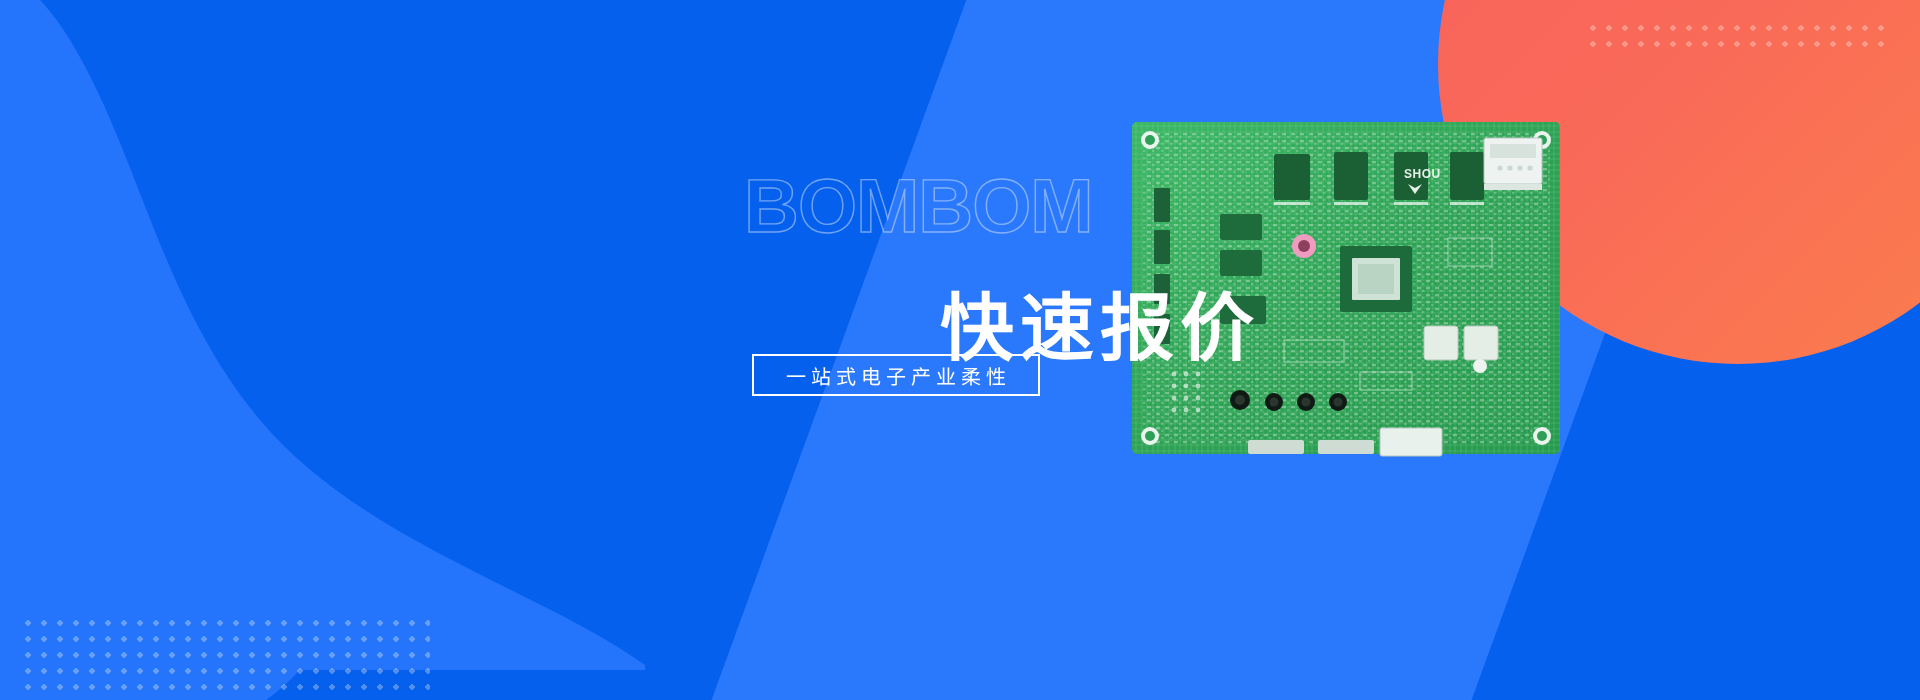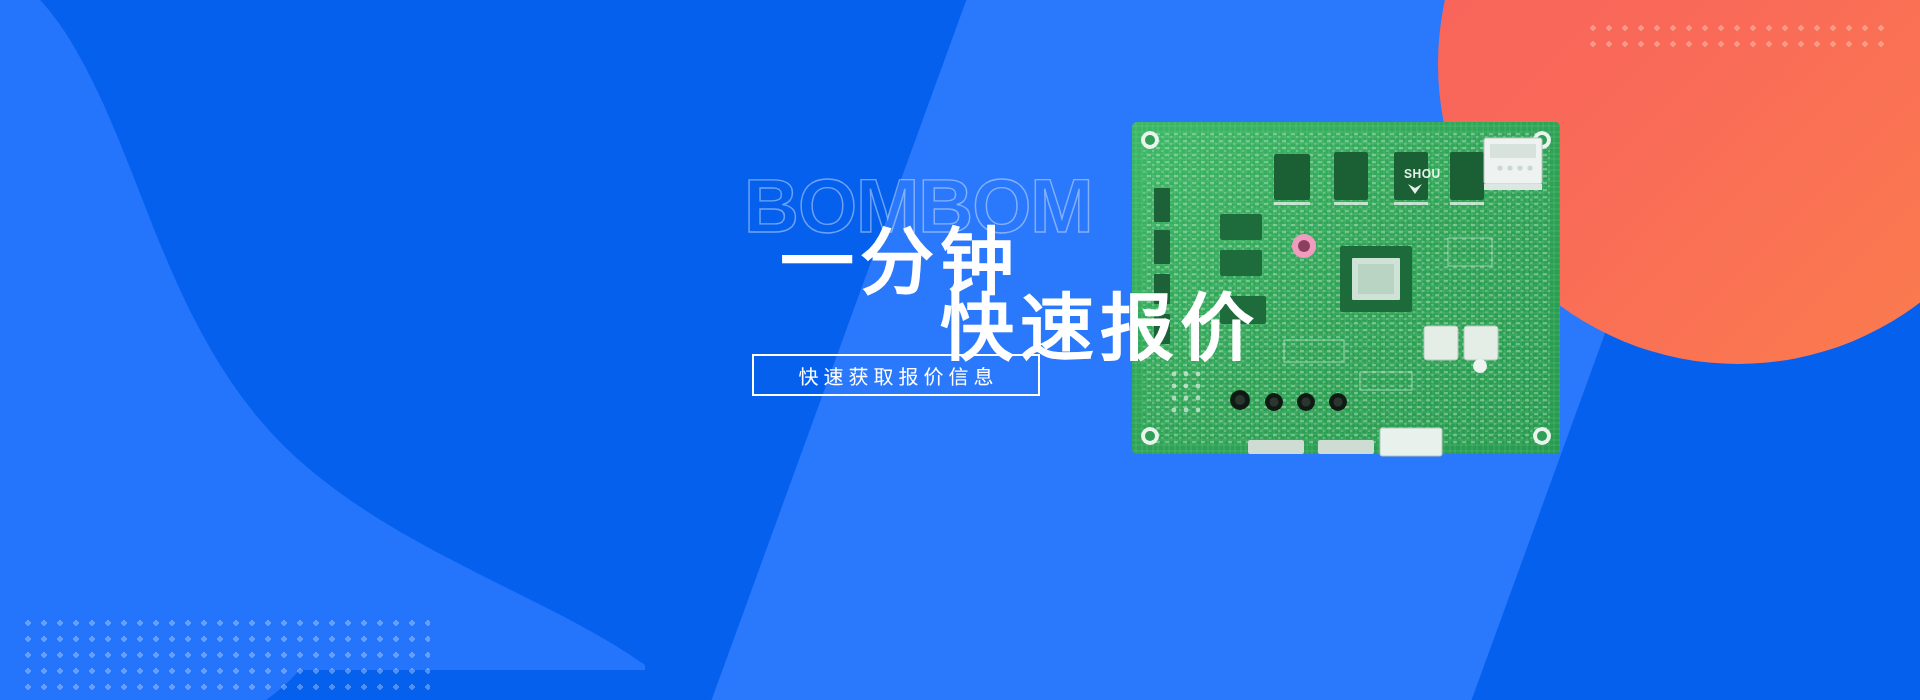--- a/index.html
+++ b/index.html
@@ -274,23 +274,22 @@
         <rect x="320" y="120" width="44" height="28"></rect>
         <rect x="62" y="198" width="22" height="40"></rect>
       </g>
     </svg>
   </div>
 
   <div id="copy">
 
     <div id="ghost-word">BOMBOM</div>
 
-    <div class="headline" id="headline-1">一分钟</div>
 
     <div class="headline" id="headline-2">快速报价</div>
 
     <div id="subtitle-box">
-      <span id="subtitle-text">快速获取报价信息</span>
+      <span id="subtitle-text">一站式电子产业柔性</span>
     </div>
 
   </div>
 
 </div>
 
 </body></html>

